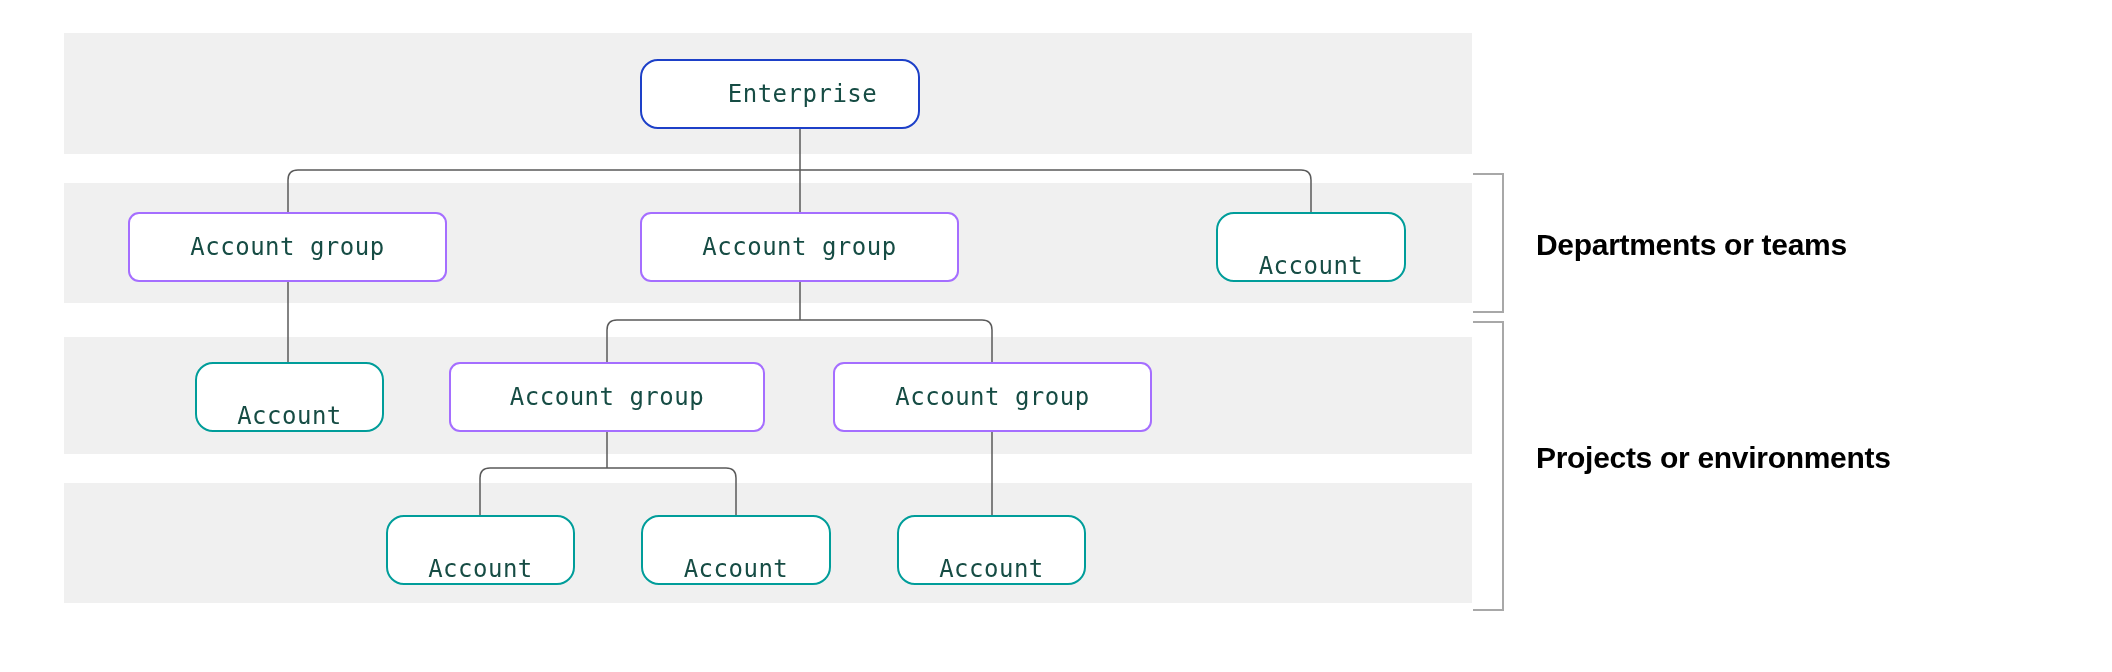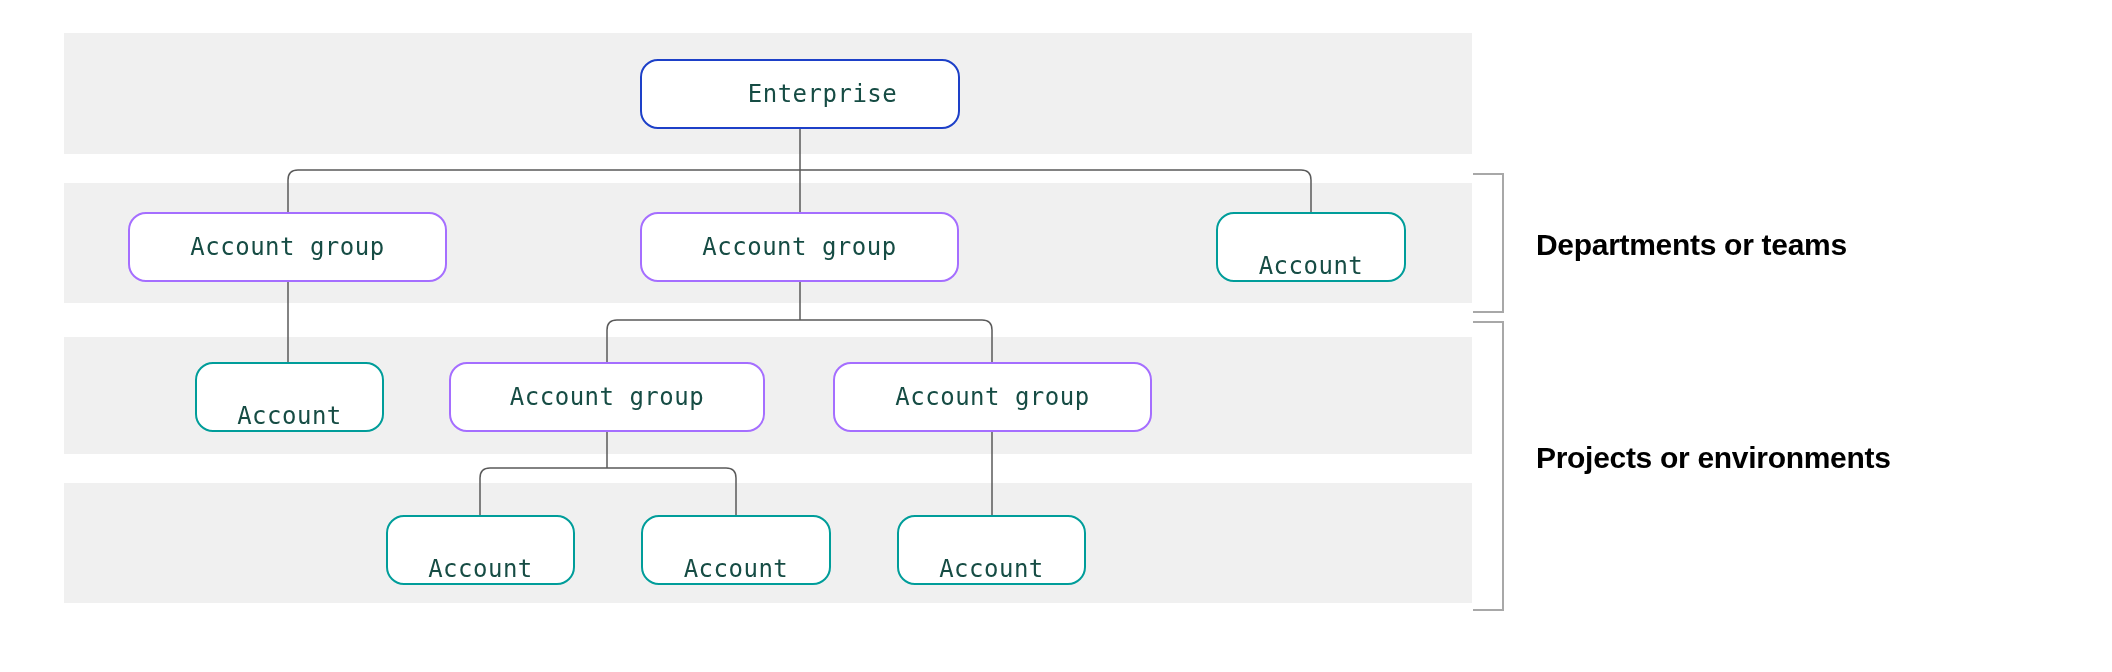--- a/index.html
+++ b/index.html
@@ -24,21 +24,21 @@
     border-radius:18px;
     display:flex;align-items:center;justify-content:center;
     box-sizing:border-box;
     font-family:"DejaVu Sans Mono","Liberation Mono",monospace;
     font-size:24px;
     color:#164c44;
     letter-spacing:0.5px;
     white-space:nowrap;
   }
   .node.enterprise{border-color:#1d40c8;}
-  .node.account-group{border-color:#a56eff;}
+  .node.account-group{border-color:#a56eff;border-radius:11px;}
   .node.account{border-color:#009d9a;align-items:flex-end;}
   .annotation{
     position:absolute;
     left:1536px;
     color:#000000;
     font-weight:bold;
     font-size:30px;
     letter-spacing:-0.3px;
     line-height:36px;
     white-space:nowrap;
@@ -73,21 +73,21 @@
       <path d="M607,468 L726,468 Q736,468 736,478 L736,515"></path>
 
       <path d="M992,432 L992,515"></path>
     </g>
     <g fill="none" stroke="#a8a8a8" stroke-width="2">
       <path d="M1473,174 L1503,174 L1503,312 L1473,312"></path>
       <path d="M1473,322 L1503,322 L1503,610 L1473,610"></path>
     </g>
   </svg>
 
-  <div class="node enterprise" style="left:640px;top:59px;width:320px;padding-left:45px;">
+  <div class="node enterprise" style="left:640px;top:59px;width:280px;padding-left:45px;">
     <span>Enterprise</span>
   </div>
 
   <div class="node account-group" style="left:128px;top:212px;width:319px;">
     <span>Account group</span>
   </div>
   <div class="node account-group" style="left:640px;top:212px;width:319px;">
     <span>Account group</span>
   </div>
   <div class="node account" style="left:1216px;top:212px;width:190px;">

